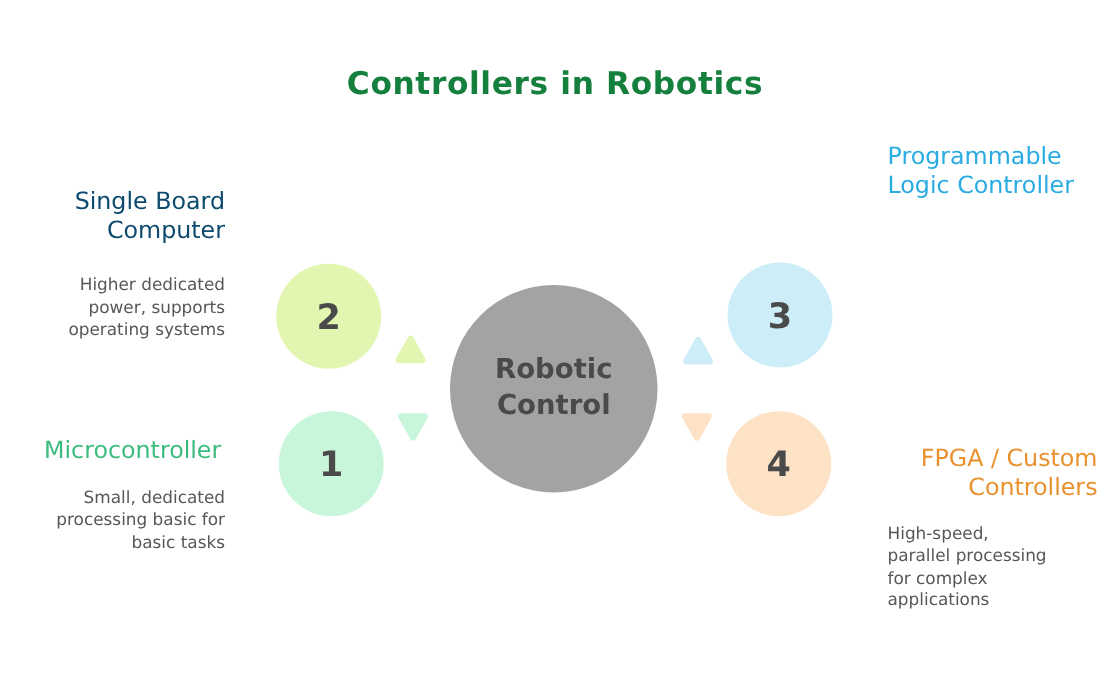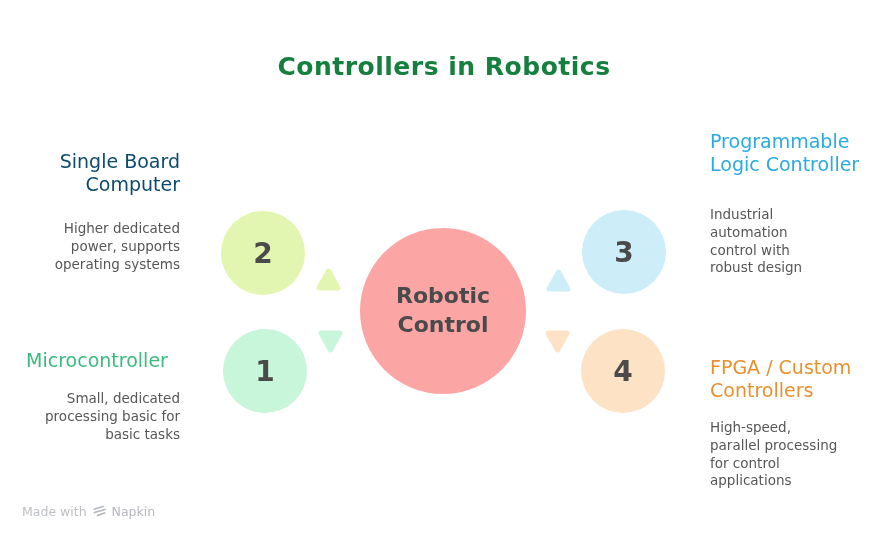--- a/index.html
+++ b/index.html
@@ -11,21 +11,21 @@
     position:absolute;top:52px;left:0;width:888px;text-align:center;
     font-size:25px;font-weight:bold;color:#15803d;letter-spacing:.5px;margin:0;
   }
   .heading{font-size:19px;line-height:1.22;position:absolute;margin:0;font-weight:500;}
   .desc{font-size:13.5px;line-height:1.32;position:absolute;color:#575757;margin:0;}
   .align-right{text-align:right;}
   .align-left{text-align:left;}
 
   .heading-sbc{top:150px;left:20px;width:160px;}
   .desc-sbc{top:220px;left:20px;width:160px;}
-  .heading-mcu{top:349px;left:17px;width:160px;text-align:center;}
+  .heading-mcu{top:349px;left:17px;width:160px;}
   .desc-mcu{top:390px;left:15px;width:165px;}
   .heading-plc{top:114px;left:710px;width:150px;}
   .desc-plc{top:206px;left:710px;width:112px;}
   .heading-fpga{top:356px;left:710px;width:168px;}
   .desc-fpga{top:419px;left:710px;width:130px;}
 
   .num-circle{
     position:absolute;width:84px;height:84px;border-radius:50%;
     display:flex;align-items:center;justify-content:center;
     font-size:28px;font-weight:bold;color:#4a4a4a;
@@ -59,61 +59,49 @@
 <div class="canvas">
 
   <h1 class="title">Controllers in Robotics</h1>
 
   <p class="heading align-right heading-sbc" style="color: #0c4a6e;">Single Board Computer</p>
   <p class="desc align-right desc-sbc">Higher dedicated power, supports operating systems</p>
 
   <p class="heading align-right heading-mcu" style="color: rgb(59, 188, 126);">Microcontroller</p>
   <p class="desc align-right desc-mcu">Small, dedicated processing basic for basic tasks</p>
 
-  <p class="heading align-left heading-plc" style="color: rgb(42, 171, 226); margin-top: 16px;">Programmable Logic Controller</p>
-  <p class="desc align-left desc-plc">Industrial automation control with robust design</p>
+  <p class="heading align-left heading-plc" style="color: rgb(42, 171, 226);">Programmable Logic Controller</p>
 
-  <p class="heading align-left heading-fpga" style="color: rgb(232, 145, 46);">FPGA / Custom Controllers</p>
-  <p class="desc align-left desc-fpga">High-speed, parallel processing for control applications</p>
+  <p class="heading align-left heading-fpga" style="color: rgb(232, 145, 46); text-align: right;">FPGA / Custom Controllers</p>
+  <p class="desc align-left desc-fpga">High-speed, parallel processing for complex applications</p>
 
   <div class="num-circle circle-2" style="background-color: rgb(227, 246, 177);">
     <span>2</span>
   </div>
   <div class="num-circle circle-1" style="background-color: rgb(199, 246, 219);">
     <span>1</span>
   </div>
   <div class="num-circle circle-3" style="background-color: rgb(205, 238, 249);">
     <span>3</span>
   </div>
   <div class="num-circle circle-4" style="background-color: rgb(253, 226, 198);">
     <span>4</span>
   </div>
 
-  <div class="center-circle" style="background-color: #fca5a5;">
+  <div class="center-circle" style="background-color: #a3a3a3;">
     <p class="center-label">Robotic Control</p>
   </div>
 
   <svg class="tri tri-up-left" width="27" height="27" viewBox="0 0 27 27">
     <polygon points="13.5,5 23,22 4,22" stroke-width="5" stroke-linejoin="round" fill="#e3f6b1" stroke="#e3f6b1"></polygon>
   </svg>
   <svg class="tri tri-down-left" width="27" height="27" viewBox="0 0 27 27">
     <polygon points="4,5 23,5 13.5,22" stroke-width="5" stroke-linejoin="round" fill="#c7f6db" stroke="#c7f6db"></polygon>
   </svg>
   <svg class="tri tri-up-right" width="27" height="27" viewBox="0 0 27 27">
     <polygon points="13.5,5 23,22 4,22" stroke-width="5" stroke-linejoin="round" fill="#cdeef9" stroke="#cdeef9"></polygon>
   </svg>
   <svg class="tri tri-down-right" width="27" height="27" viewBox="0 0 27 27">
     <polygon points="4,5 23,5 13.5,22" stroke-width="5" stroke-linejoin="round" fill="#fde2c6" stroke="#fde2c6"></polygon>
   </svg>
 
-  <div class="footer">
-    <span>Made with</span>
-    <svg width="15" height="13" viewBox="0 0 15 13">
-      <g stroke="#b4b7bc" stroke-width="1.8" stroke-linecap="round" fill="none">
-        <path d="M2.5 4 L11 1.5"></path>
-        <path d="M2.5 7.5 L13 4.5"></path>
-        <path d="M5.5 10.5 L12.5 8"></path>
-      </g>
-    </svg>
-    <span class="brand">Napkin</span>
-  </div>
 
 </div>
 
 </body></html>

